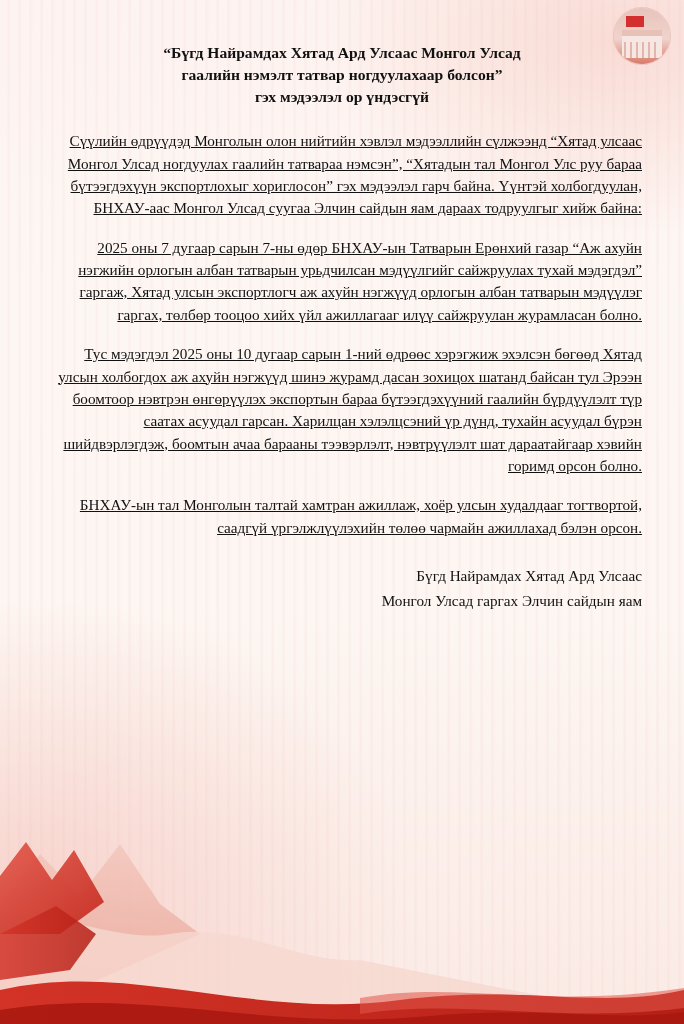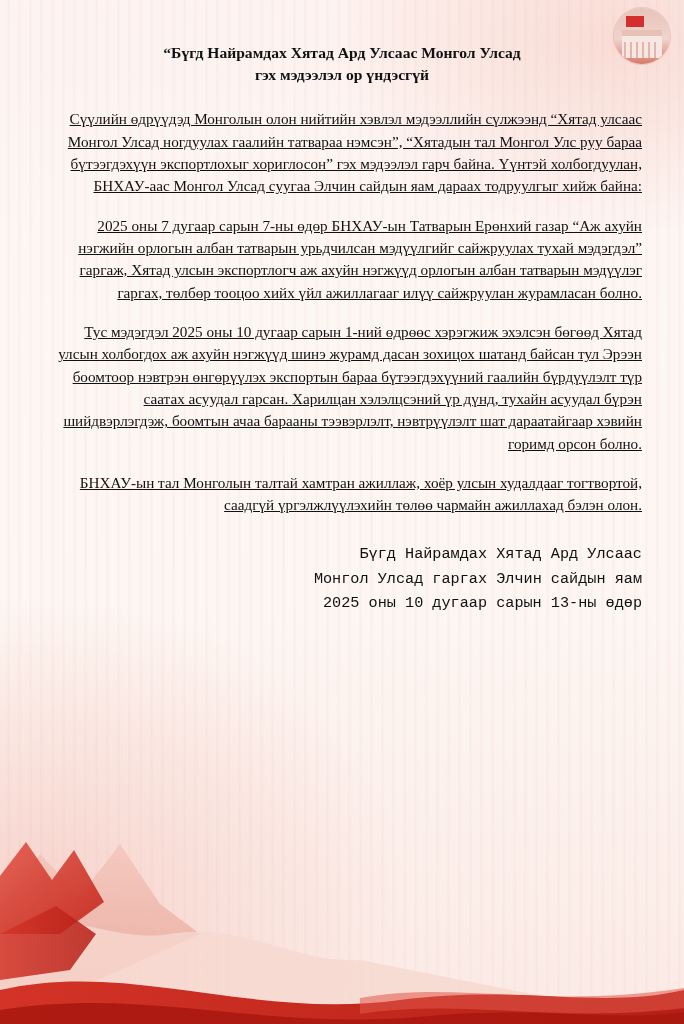--- a/index.html
+++ b/index.html
@@ -113,21 +113,21 @@
     text-decoration: underline;
   }
 
   .sign {
     margin-top: 26px;
     text-align: right;
     font-size: 15.2px;
     line-height: 1.5;
     color: #111;
   }
-  .sign div { margin-bottom: 2px; font-family: Liberation Mono, monospace; }
+  .sign div { margin-bottom: 2px; }
 
   
   .deco {
     position: absolute;
     left: 0;
     bottom: 0;
     width: 684px;
     height: 240px;
     pointer-events: none;
   }
@@ -143,34 +143,34 @@
     <div class="sky"></div>
     <div class="flag"></div>
     <div class="bldg"></div>
     <div class="pillars"></div>
   </div>
 
   <div class="content">
 
     <div class="title">
       <div>“Бүгд Найрамдах Хятад Ард Улсаас Монгол Улсад</div>
+      <div>гаалийн нэмэлт татвар ногдуулахаар болсон”</div>
       <div>гэх мэдээлэл ор үндэсгүй</div>
     </div>
 
     <div class="body-text">
       <p>Сүүлийн өдрүүдэд Монголын олон нийтийн хэвлэл мэдээллийн сүлжээнд “Хятад улсаас Монгол Улсад ногдуулах гаалийн татвараа нэмсэн”, “Хятадын тал Монгол Улс руу бараа бүтээгдэхүүн экспортлохыг хориглосон” гэх мэдээлэл гарч байна. Үүнтэй холбогдуулан, БНХАУ-аас Монгол Улсад суугаа Элчин сайдын яам дараах тодруулгыг хийж байна:</p>
       <p>2025 оны 7 дугаар сарын 7-ны өдөр БНХАУ-ын Татварын Ерөнхий газар “Аж ахуйн нэгжийн орлогын албан татварын урьдчилсан мэдүүлгийг сайжруулах тухай мэдэгдэл” гаргаж, Хятад улсын экспортлогч аж ахуйн нэгжүүд орлогын албан татварын мэдүүлэг гаргах, төлбөр тооцоо хийх үйл ажиллагааг илүү сайжруулан журамласан болно.</p>
       <p>Тус мэдэгдэл 2025 оны 10 дугаар сарын 1-ний өдрөөс хэрэгжиж эхэлсэн бөгөөд Хятад улсын холбогдох аж ахуйн нэгжүүд шинэ журамд дасан зохицох шатанд байсан тул Эрээн боомтоор нэвтрэн өнгөрүүлэх экспортын бараа бүтээгдэхүүний гаалийн бүрдүүлэлт түр саатах асуудал гарсан. Харилцан хэлэлцсэний үр дүнд, тухайн асуудал бүрэн шийдвэрлэгдэж, боомтын ачаа барааны тээвэрлэлт, нэвтрүүлэлт шат дараатайгаар хэвийн горимд орсон болно.</p>
-      <p>БНХАУ-ын тал Монголын талтай хамтран ажиллаж, хоёр улсын худалдааг тогтвортой, саадгүй үргэлжлүүлэхийн төлөө чармайн ажиллахад бэлэн олон.</p>
+      <p>БНХАУ-ын тал Монголын талтай хамтран ажиллаж, хоёр улсын худалдааг тогтвортой, саадгүй үргэлжлүүлэхийн төлөө чармайн ажиллахад бэлэн орсон.</p>
     </div>
 
     <div class="sign">
       <div>Бүгд Найрамдах Хятад Ард Улсаас</div>
       <div>Монгол Улсад гаргах Элчин сайдын яам</div>
-      <div>2025 оны 10 дугаар сарын 13-ны өдөр</div>
     </div>
 
   </div>
 
   <div class="deco">
     <svg viewBox="0 0 684 240" preserveAspectRatio="none" aria-hidden="true">
       <defs>
         <linearGradient id="g1" x1="0" y1="0" x2="0" y2="1">
           <stop offset="0%" stop-color="#f3c7bd" stop-opacity="0.85"></stop>
           <stop offset="100%" stop-color="#e8a093" stop-opacity="0.9"></stop>

